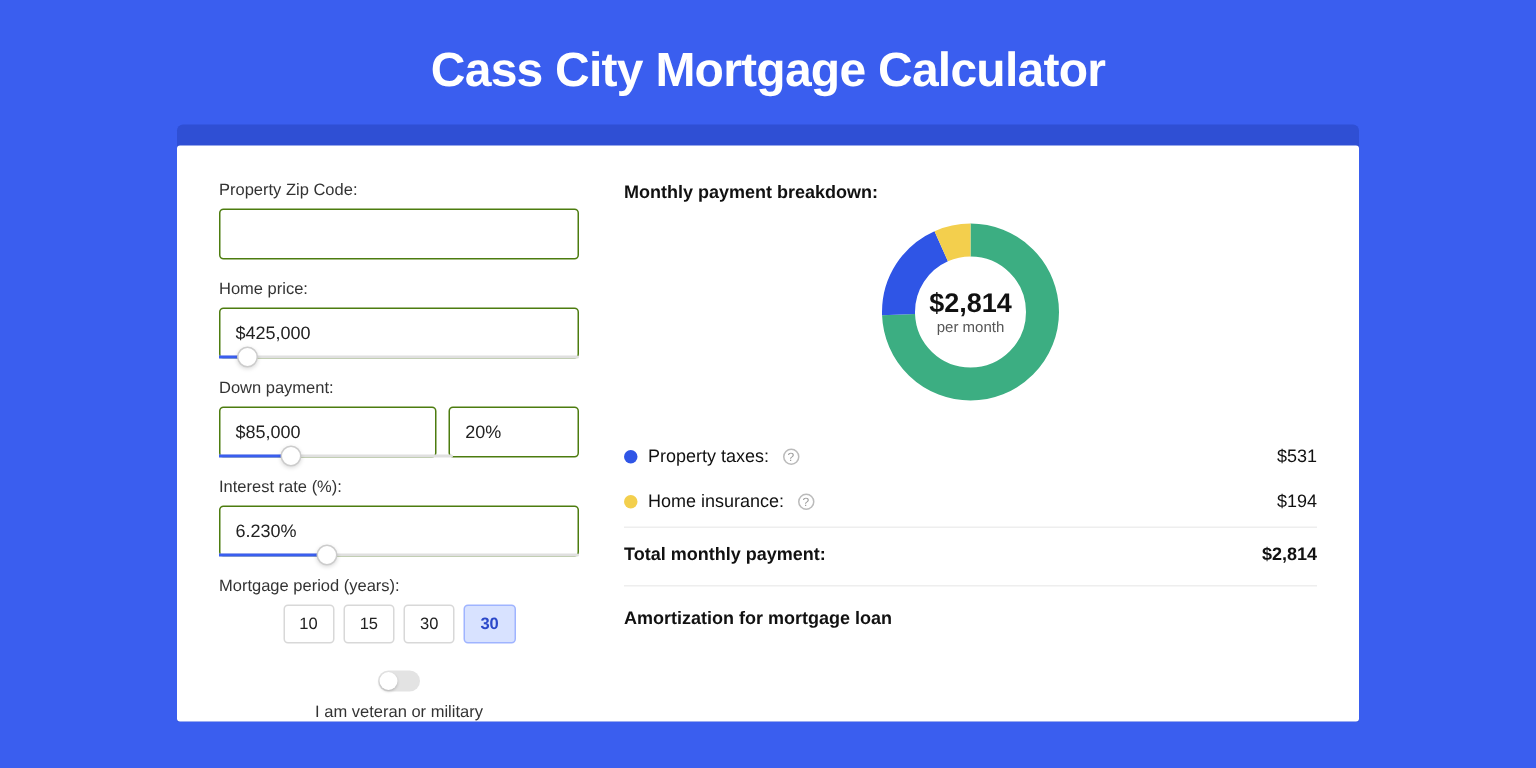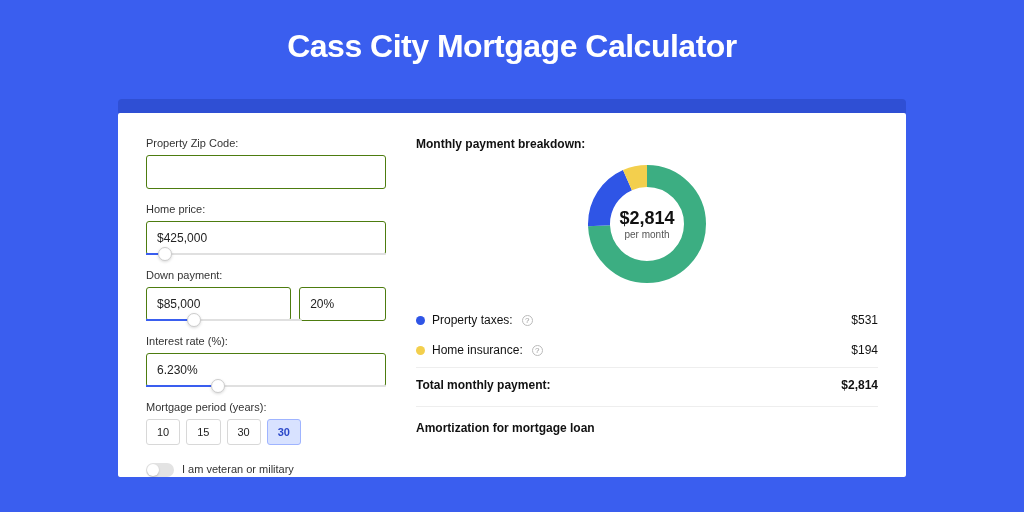--- a/index.html
+++ b/index.html
@@ -9,21 +9,21 @@
     width: 1024px;
     height: 512px;
     overflow: hidden;
     color: #111;
   }
   .page-title {
     text-align: center;
     color: #fff;
     font-size: 32px;
     font-weight: 700;
-    padding: 28px 0 34px 0;
+    padding: 28px 0 18px 0;
     letter-spacing: -0.5px;
   }
   .card-wrap {
     width: 788px;
     margin: 0 auto;
     background: #2f4fd4;
     border-radius: 4px 4px 0 0;
     padding-top: 14px;
   }
   .card {
@@ -70,42 +70,44 @@
   .slider-thumb {
     position: absolute;
     top: 50%;
     transform: translate(-50%, -50%);
     width: 14px; height: 14px;
     background: #fff;
     border: 1px solid #ccc;
     border-radius: 50%;
     box-shadow: 0 1px 3px rgba(0,0,0,.15);
   }
-  .period-group { display: flex; gap: 6px; }
+  .period-group { display: flex; gap: 6px; justify-content: center; }
   .period-btn {
     border: 1px solid #d8d8d8;
     background: #fff;
     font-size: 11px;
     padding: 6px 10px;
     border-radius: 3px;
     cursor: pointer;
     color: #222;
   }
   .period-btn.active {
     background: #d8e2ff;
     border-color: #9fb4ff;
     color: #2b48c9;
     font-weight: 600;
   }
   .toggle-row {
     display: flex;
+    align-items: center;
     gap: 8px;
     font-size: 11px;
     color: #333;
     margin-top: 18px;
+    flex-direction: column;
   }
   .toggle {
     width: 28px; height: 14px;
     background: #e3e3e3;
     border-radius: 8px;
     position: relative;
   }
   .toggle::after {
     content: '';
     position: absolute;

